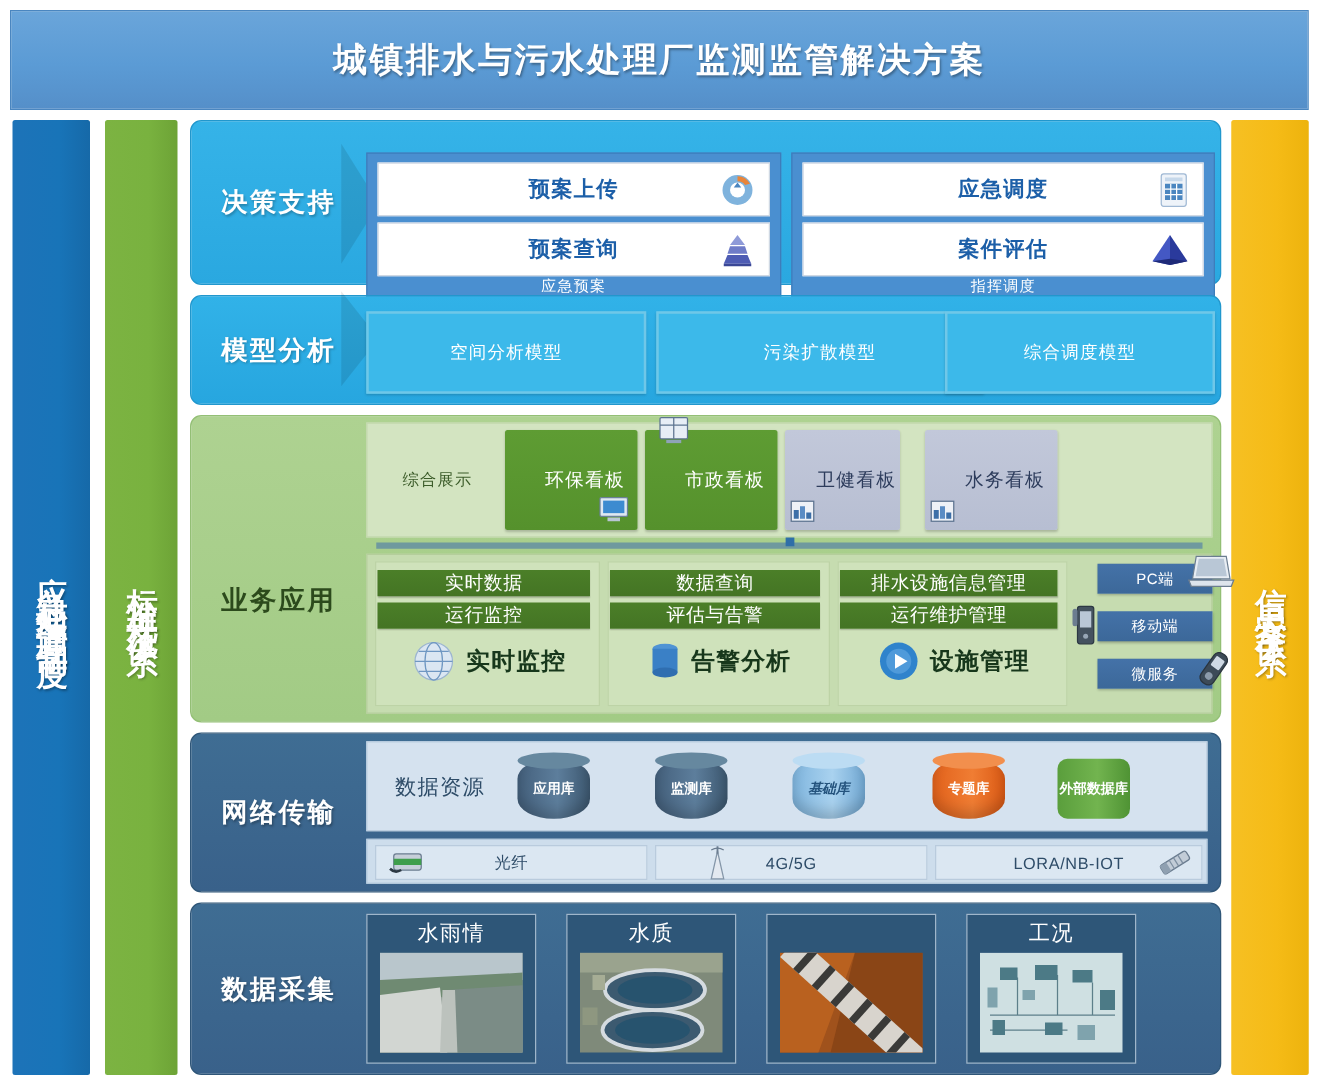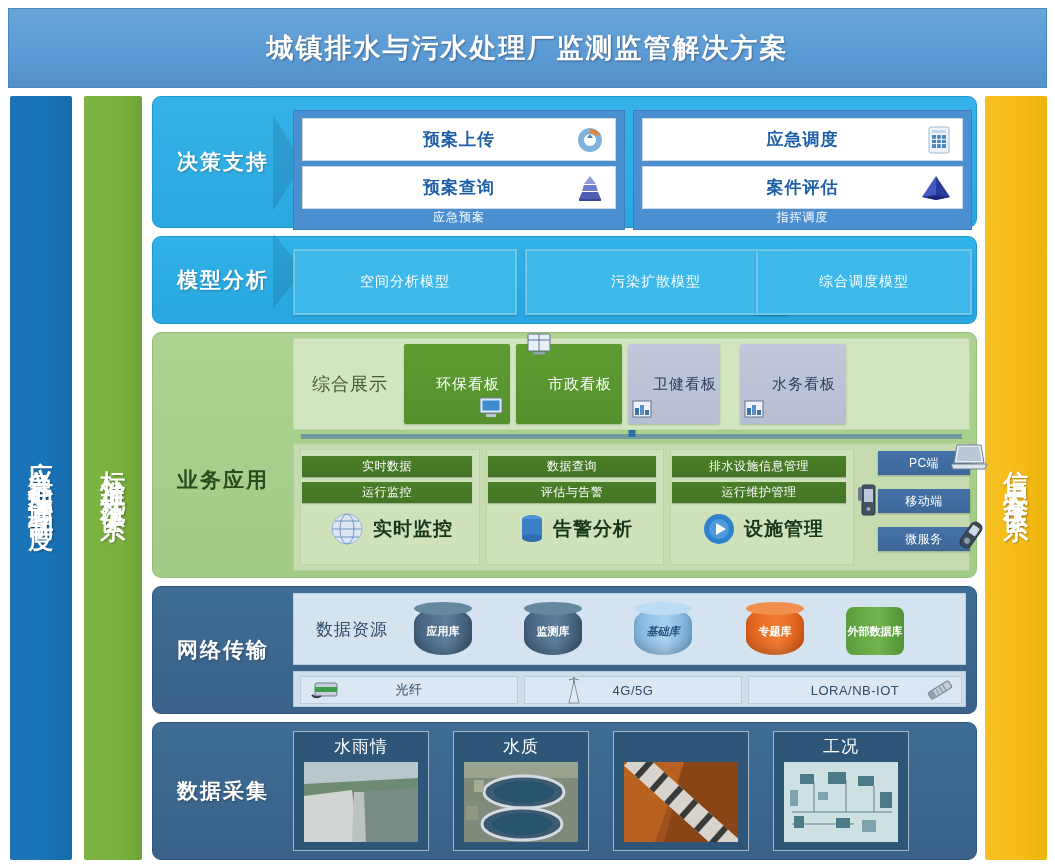--- a/index.html
+++ b/index.html
@@ -85,21 +85,21 @@
   }
   #layer-decision .layer-label { color:#ffffff; text-shadow:1px 1px 2px rgba(0,0,0,.25); }
   .arrow-notch {
     position: absolute; left: 120px; top: 18px;
     width: 0; height: 0;
     border-top: 48px solid transparent;
     border-bottom: 48px solid transparent;
     border-left: 30px solid rgba(0,0,0,.10);
   }
   .ds-group {
-    position: absolute; top: 7px; height: 120px;
+    position: absolute; top: 19px; height: 120px;
     background: #4a8fd0;
     border: 1px solid #3d7dbb;
   }
   #ds-group-plan  { left: 0px;   width: 332px; }
   #ds-group-cmd   { left: 340px; width: 339px; }
   .ds-group-title {
     position: absolute; left: 0; right: 0; bottom: 3px; height: 17px;
     display:flex; align-items:center; justify-content:center;
     color:#ffffff; font-size: 12px; letter-spacing: 1px;
   }
@@ -141,21 +141,21 @@
   }
   #layer-biz .layer-label { color:#2c4a1c; top: 50px; }
   #biz-dash {
     position: absolute; left: 140px; right: 6px; top: 5px; height: 92px;
     background: #d3e4c1;
     border: 1px solid #c2d8ac;
   }
   #biz-dash-title {
     position: absolute; left: 8px; top: 0; bottom: 0; width: 96px;
     display:flex; align-items:center; justify-content:center;
-    color:#3c5c2a; font-size: 18px; letter-spacing: 1px;
+    color:#3c5c2a; font-size: 13px; letter-spacing: 1px;
   }
   .dash-card {
     position: absolute; top: 5px; height: 80px;
     border-radius: 2px;
     display:flex; align-items:center; justify-content:center;
     font-size: 15px; letter-spacing: 1px;
     box-shadow: 0 1px 2px rgba(0,0,0,.2);
     padding-left: 22px;
   }
   .dash-card.green { background: linear-gradient(180deg,#5e9c33 0%,#55912c 100%); color:#ffffff; }
@@ -182,21 +182,21 @@
   .biz-col {
     position: absolute; top: 5px; bottom: 5px;
     background: #cfe2bb; border: 1px solid #bdd3a6;
   }
   #biz-col-0 { left: 6px;   width: 180px; }
   #biz-col-1 { left: 192px; width: 178px; }
   #biz-col-2 { left: 376px; width: 184px; }
   .biz-btn {
     position: absolute; left: 1px; right: 7px; height: 21px;
     background: linear-gradient(180deg,#4b7f28 0%,#447424 100%);
-    color: #ffffff; font-size: 12px; letter-spacing: .5px;
+    color: #ffffff; font-size: 15px; letter-spacing: .5px;
     display:flex; align-items:center; justify-content:center;
     box-shadow: 0 1px 1px rgba(0,0,0,.2);
   }
   .biz-btn.b1 { top: 6px; }
   .biz-btn.b2 { top: 32px; }
   .biz-foot {
     position: absolute; left: 0; right: 0; bottom: 6px; height: 58px;
     display: flex; align-items: center; justify-content: center; gap: 6px;
   }
   .biz-foot-label { color:#17371b; font-size: 19px; font-weight: bold; letter-spacing: 1px; }

